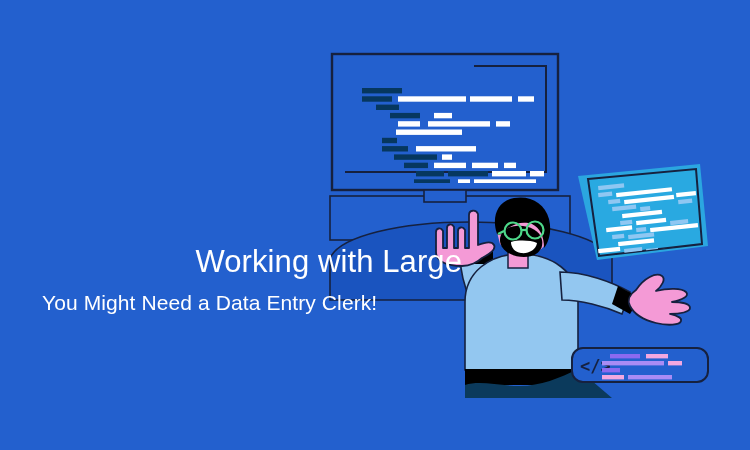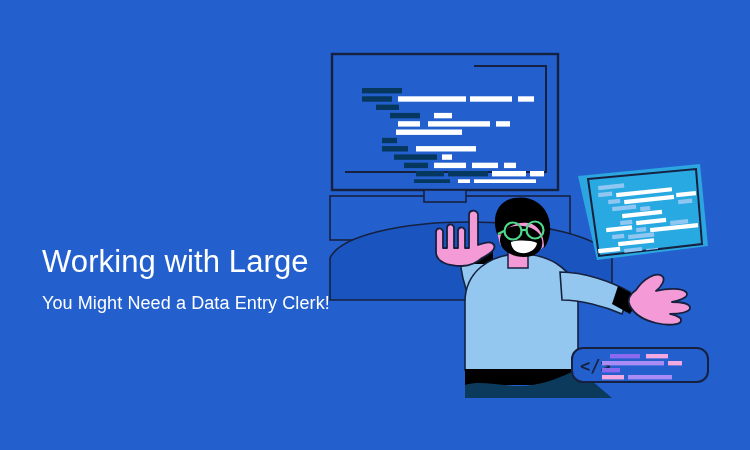--- a/index.html
+++ b/index.html
@@ -31,24 +31,25 @@
     z-index: 5;
     pointer-events: none;
   }
   .headline-line {
     color: #ffffff;
     font-size: 31px;
     line-height: 38px;
     font-weight: 400;
     letter-spacing: 0.1px;
     white-space: nowrap;
+    text-align: right;
   }
   .subheadline {
     color: #ffffff;
-    font-size: 18px;
+    font-size: 21px;
     line-height: 30px;
     font-weight: 400;
     margin-top: 7px;
     letter-spacing: 0.1px;
     white-space: nowrap;
   }
 </style>
 </head>
 <body>
 

